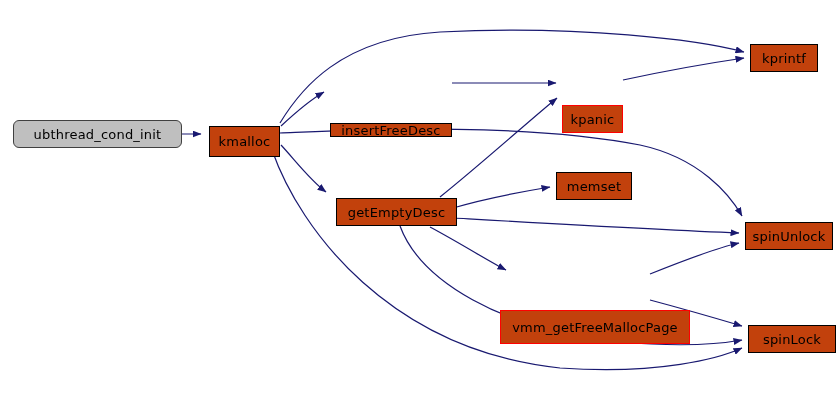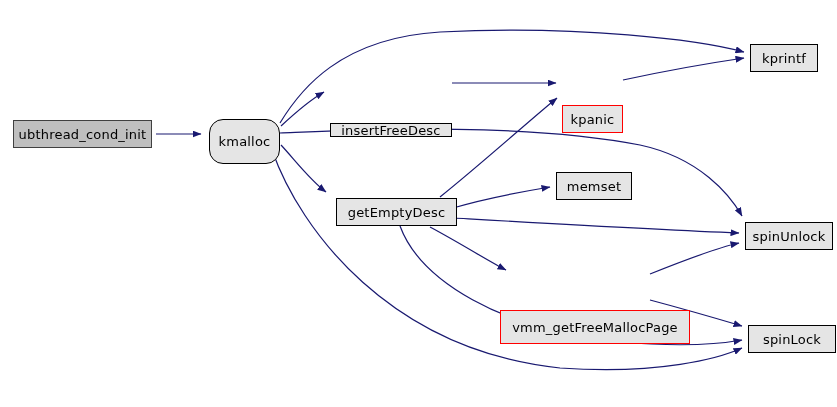--- a/index.html
+++ b/index.html
@@ -21,21 +21,21 @@
     top: 0;
     width: 837px;
     height: 407px;
   }
   .node {
     position: absolute;
     box-sizing: border-box;
     display: flex;
     align-items: center;
     justify-content: center;
-    background: #e5e5e5;
+    background: #c2410c;
     border: 1px solid #000000;
     color: #000000;
     font-size: 13px;
     line-height: 1;
     letter-spacing: 0.2px;
     white-space: nowrap;
     z-index: 5;
   }
   .node.highlight {
     background: #bfbfbf;
@@ -69,24 +69,24 @@
         <path d="M453,208 C480,200 520,192 550,187" stroke="#191970" marker-end="url(#arrowhead)"></path>
         <path d="M453,218 C540,223 660,230 739,233" stroke="#191970" marker-end="url(#arrowhead)"></path>
         <path d="M430,227 C460,243 490,262 506,270" stroke="#191970" marker-end="url(#arrowhead)"></path>
         <path d="M650,274 C680,262 715,248 739,243" stroke="#191970" marker-end="url(#arrowhead)"></path>
         <path d="M650,300 C680,308 715,318 742,326" stroke="#191970" marker-end="url(#arrowhead)"></path>
         <path d="M400,226 C420,280 500,330 620,342 C680,347 720,344 742,340" stroke="#191970" marker-end="url(#arrowhead)"></path>
         <path d="M272,150 C300,230 390,350 560,368 C660,375 720,358 742,348" stroke="#191970" marker-end="url(#arrowhead)"></path>
       </g>
   </svg>
   <div id="node-layer">
-      <div class="node highlight" style="left: 13px; top: 120px; width: 139px; height: 28px;">
+      <div class="node highlight" style="left: 13px; top: 120px; width: 169px; height: 28px; border-radius: 6px;">
         <span>ubthread_cond_init</span>
       </div>
-      <div class="node" style="left: 209px; top: 119px; width: 71px; height: 45px; border-radius: 14px;">
+      <div class="node" style="left: 209px; top: 126px; width: 71px; height: 31px;">
         <span>kmalloc</span>
       </div>
       <div class="node" style="left: 330px; top: 87px; width: 122px; height: 14px; margin-top: 36px;">
         <span>insertFreeDesc</span>
       </div>
       <div class="node danger" style="left: 562px; top: 69px; width: 61px; height: 28px;">
         <span>kpanic</span>
       </div>
       <div class="node" style="left: 750px; top: 44px; width: 68px; height: 28px;">
         <span>kprintf</span>

